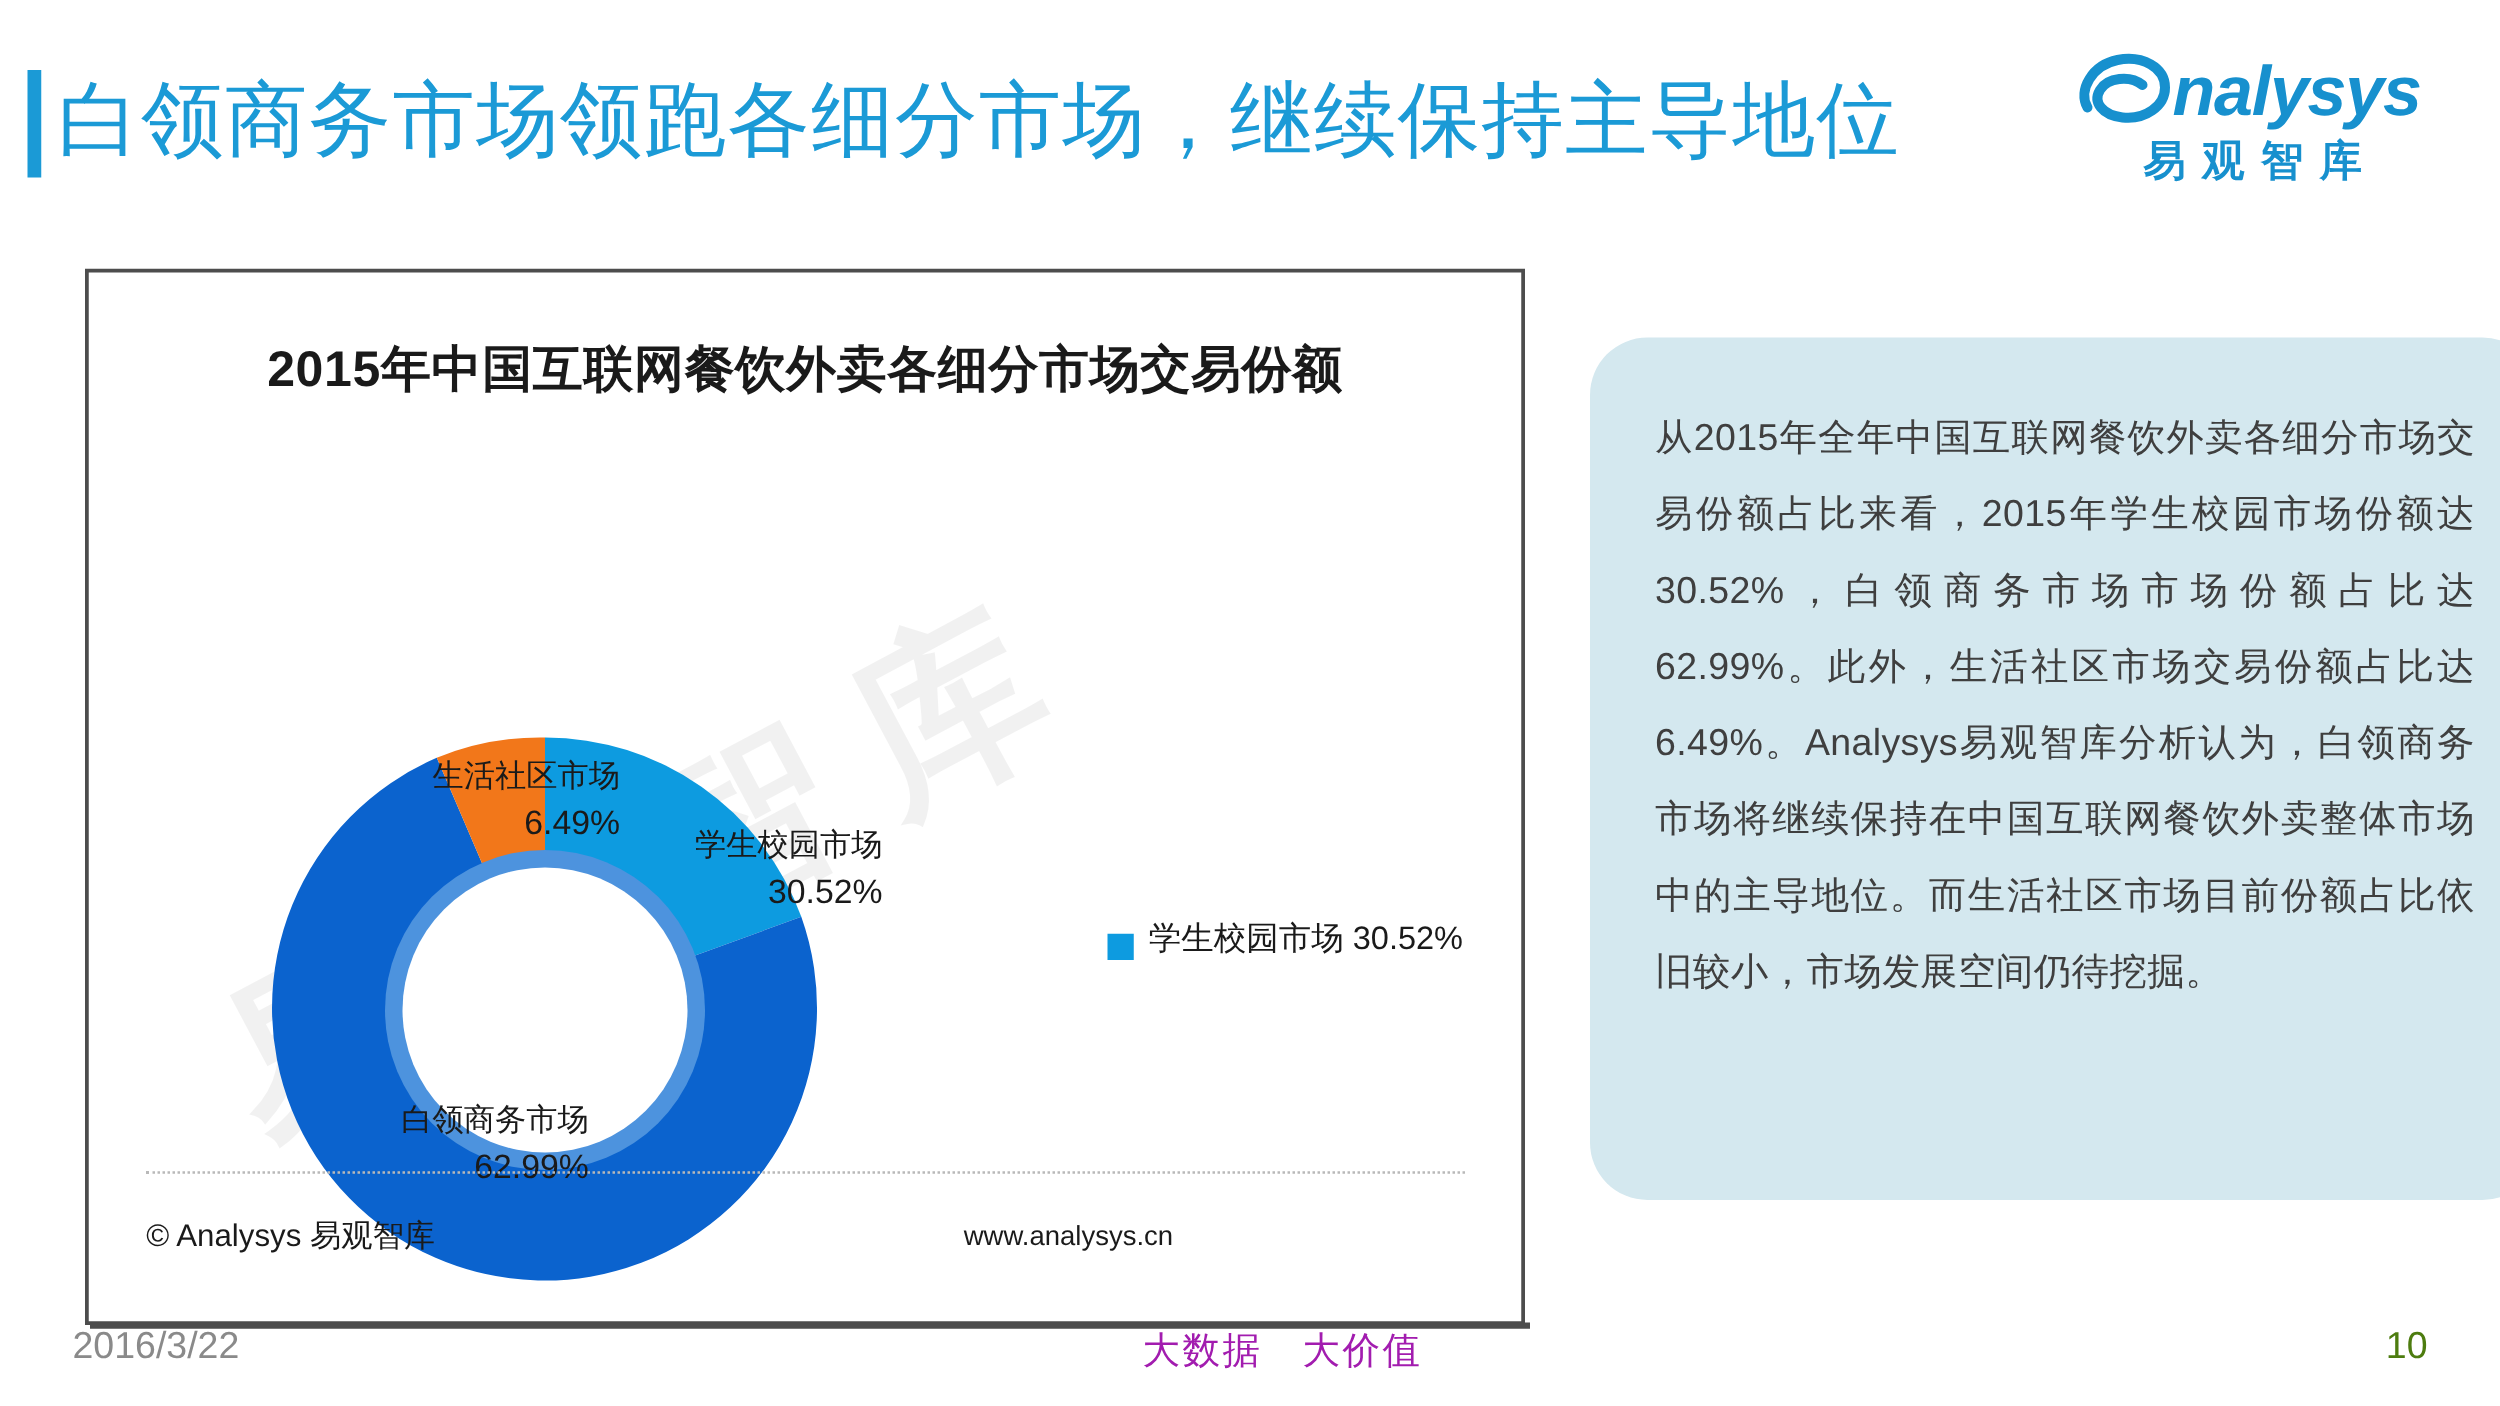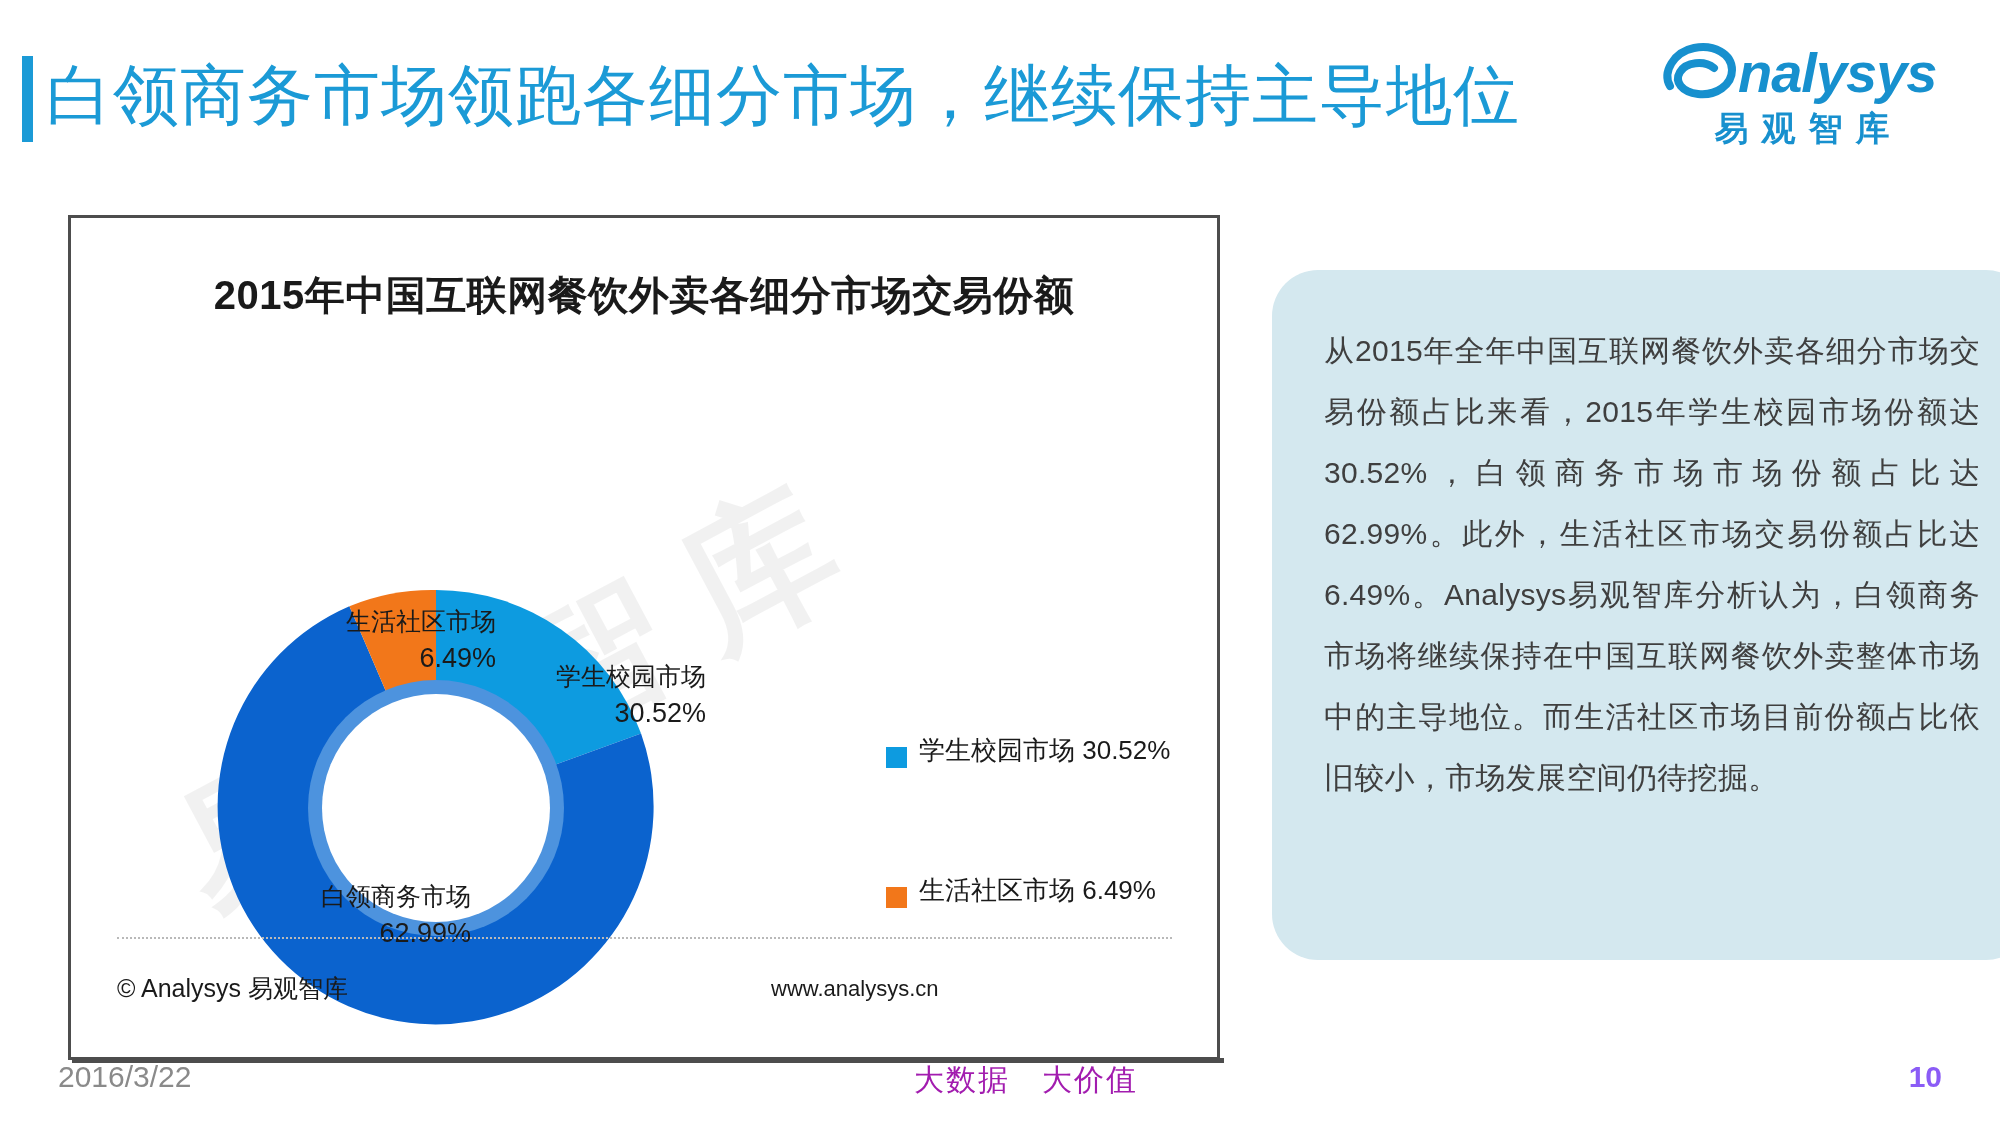--- a/index.html
+++ b/index.html
@@ -193,21 +193,21 @@
     position: absolute; left: 58px; top: 20px;
     font-size: 30px; color: #8a8a8a;
   }
   #footer-slogan {
     position: absolute; left: 0; top: 20px;
     width: 2000px; text-align: center;
     font-size: 30px; color: #a21caf; letter-spacing: 2px; margin-left: 26px;
   }
   #footer-pagenum {
     position: absolute; right: 58px; top: 20px;
-    font-size: 30px; color: #8b5cf6; font-weight: bold;
+    font-size: 30px; color: #4d7c0f;
   }
 </style>
 </head>
 <body>
 
 <div id="header">
   <div id="title-accent-bar"></div>
   <div id="logo">
     <svg id="logo-mark-text" viewBox="0 0 300 78">
 
@@ -252,24 +252,20 @@
   <div class="donut-label" id="label-whitecollar">
     <span>白领商务市场</span>
     <span class="pct">62.99%</span>
   </div>
 
   <div id="legend">
     <div class="legend-row">
       <span class="legend-swatch" style="background:#0D9BE0"></span>
       <span class="legend-text">学生校园市场 30.52%</span>
     </div>
-    <div class="legend-row">
-      <span class="legend-swatch" style="background:#F2771A"></span>
-      <span class="legend-text">生活社区市场 6.49%</span>
-    </div>
   </div>
 
   <div id="card-divider"></div>
   <div id="card-copyright">© Analysys 易观智库</div>
   <div id="card-url">www.analysys.cn</div>
 </div>
 <div id="chart-card-shadow"></div>
 
 <div id="info-panel">
   <div id="info-text">从2015年全年中国互联网餐饮外卖各细分市场交易份额占比来看，2015年学生校园市场份额达30.52%，白领商务市场市场份额占比达62.99%。此外，生活社区市场交易份额占比达6.49%。Analysys易观智库分析认为，白领商务市场将继续保持在中国互联网餐饮外卖整体市场中的主导地位。而生活社区市场目前份额占比依旧较小，市场发展空间仍待挖掘。</div>

